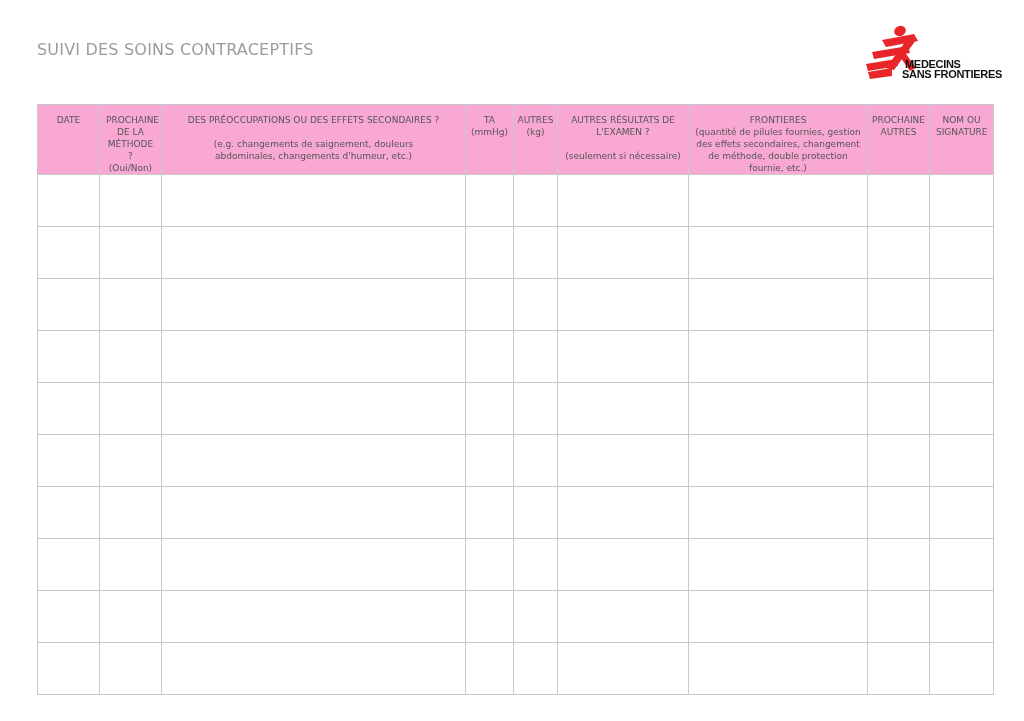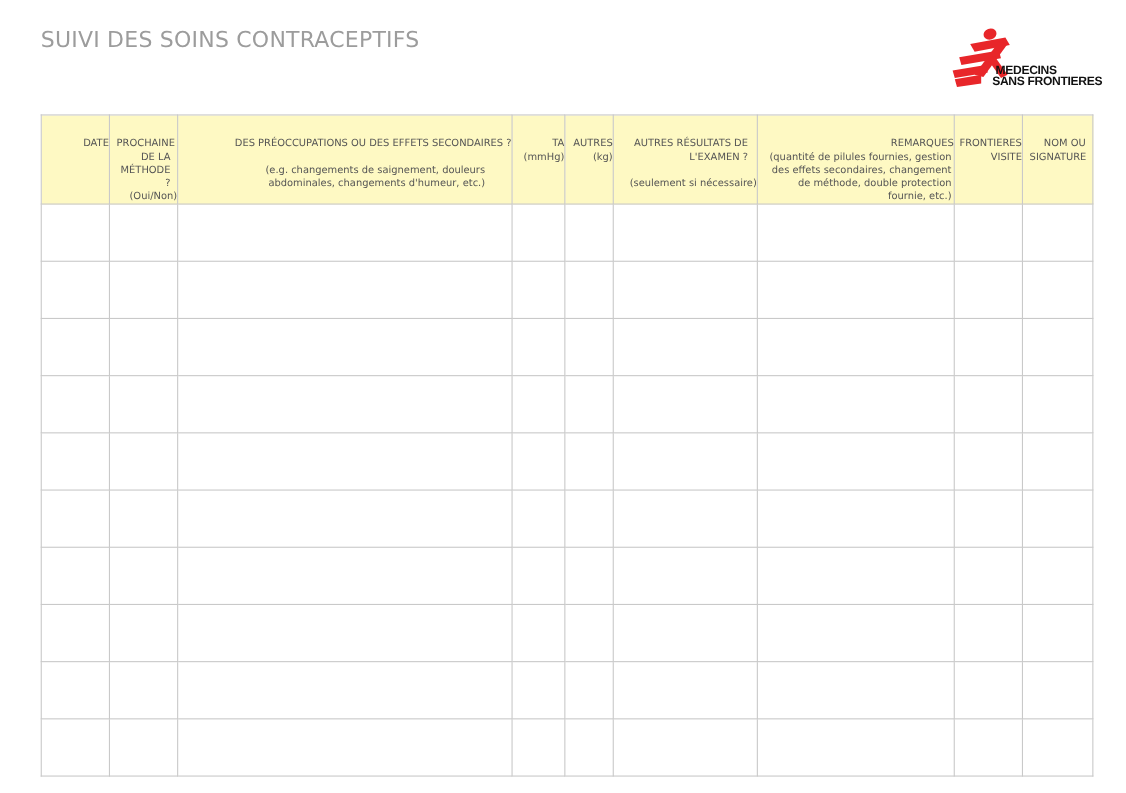--- a/index.html
+++ b/index.html
@@ -10,22 +10,22 @@
     body {
       width: 1024px;
       height: 721px;
       position: relative;
       overflow: hidden;
       font-family: "DejaVu Sans", "Liberation Sans", sans-serif;
     }
     .title {
       position: absolute;
       left: 37px;
-      top: 24px;
-      font-size: 20px;
+      top: 40px;
+      font-size: 16px;
       letter-spacing: 0.2px;
       color: #9c9c9c;
       font-weight: normal;
       margin: 0;
       white-space: nowrap;
     }
     .logo {
       position: absolute;
       left: 862px;
       top: 22px;
@@ -57,28 +57,28 @@
       top: 104px;
       width: 956px;
       border-collapse: collapse;
       table-layout: fixed;
     }
     table.form-table th, table.form-table td {
       border: 1.5px solid #c9c9c9;
       padding: 0;
     }
     table.form-table th {
-      background: #fef9c3;
+      background: #f9a8d4;
       color: #555555;
       font-weight: normal;
       font-size: 9px;
       line-height: 12px;
-      text-align: right;
+      text-align: center;
       vertical-align: top;
-      padding-top: 20px;
+      padding-top: 9px;
       height: 52px;
       box-sizing: border-box;
     }
     .h-main { display: block; }
     .h-sub { display: block; }
     .gap { display: block; height: 12px; }
     table.form-table td {
       height: 51px;
       background: #ffffff;
     }
@@ -146,25 +146,25 @@
       <th>
         <span class="h-main">AUTRES</span>
         <span class="h-sub">(kg)</span>
       </th>
       <th>
         <span class="h-main" style="padding:0 8px">AUTRES RÉSULTATS DE L'EXAMEN ?</span>
         <span class="gap"></span>
         <span class="h-sub">(seulement si nécessaire)</span>
       </th>
       <th>
-        <span class="h-main">REMARQUES</span>
+        <span class="h-main">FRONTIERES</span>
         <span class="h-sub" style="padding:0 2px">(quantité de pilules fournies, gestion des effets secondaires, changement de méthode, double protection fournie, etc.)</span>
       </th>
       <th>
-        <span class="h-main">FRONTIERES VISITE</span>
+        <span class="h-main">PROCHAINE AUTRES</span>
       </th>
       <th>
         <span class="h-main" style="padding:0 6px">NOM OU SIGNATURE</span>
       </th>
     </tr>
   </thead>
   <tbody id="table-body">
       <tr>
         <td></td>
         <td></td>

